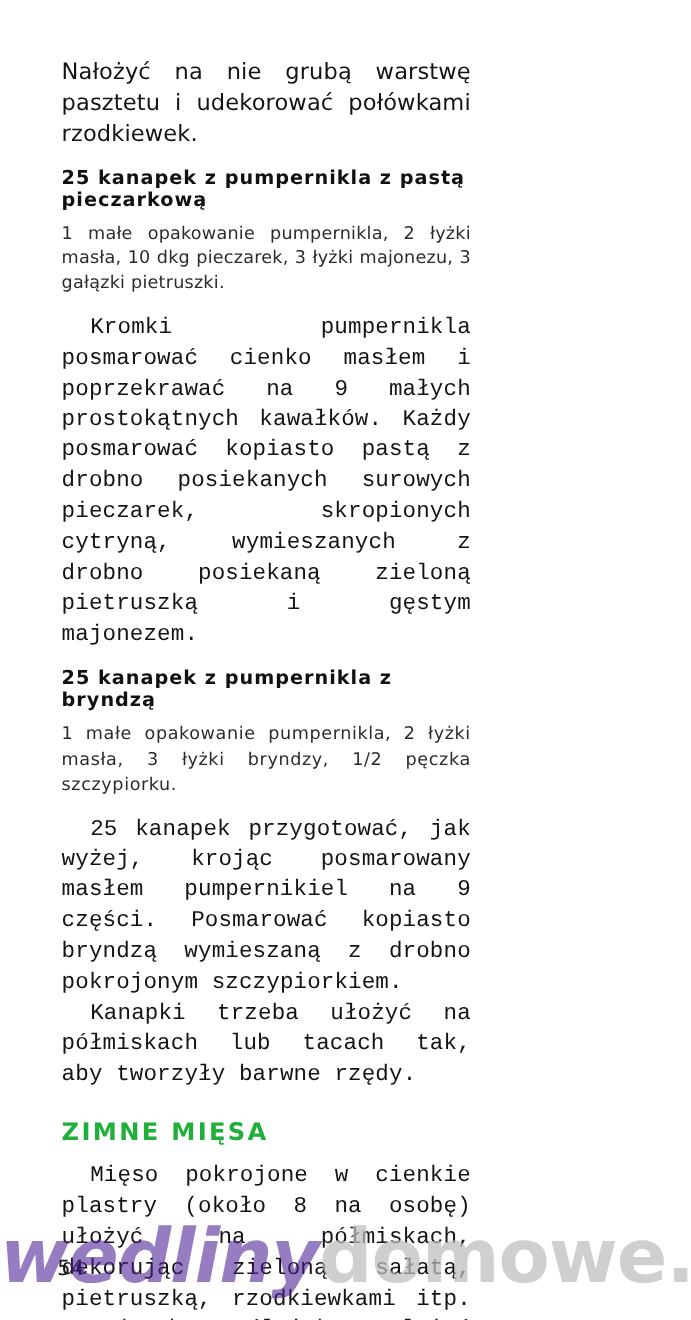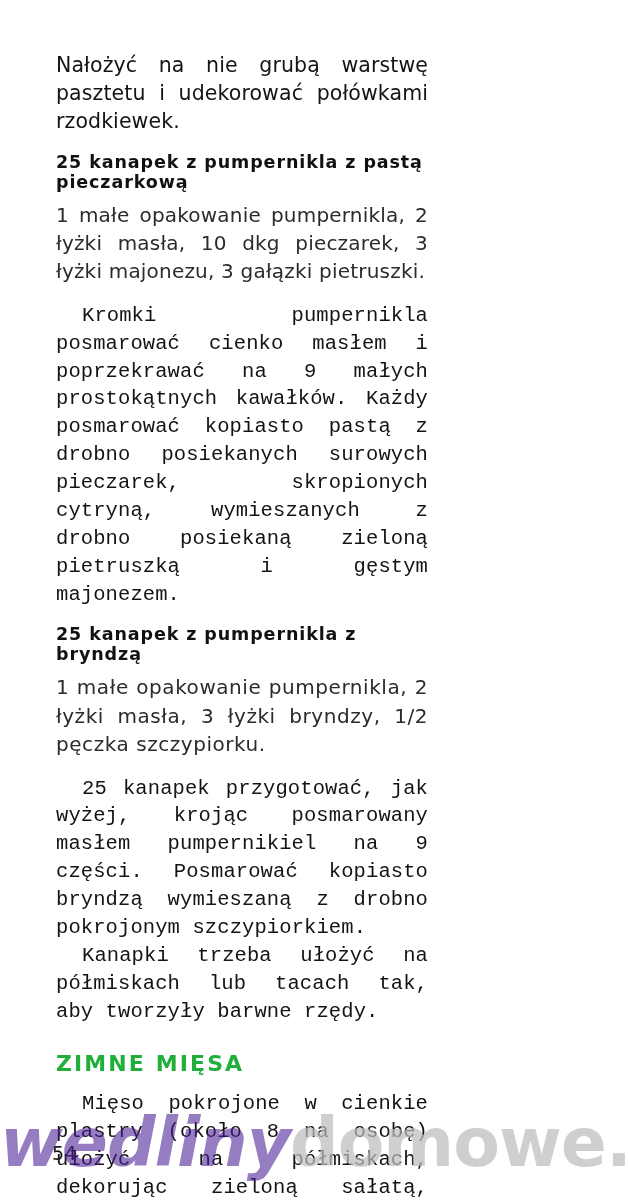--- a/index.html
+++ b/index.html
@@ -35,21 +35,21 @@
     font-family: Liberation Mono, monospace;
   }
   .recipe-title {
     font-size: 17.5px;
     font-weight: bold;
     letter-spacing: 0.9px;
     margin: 16px 0 9px 0;
     color: #111111;
   }
   .ingredients {
-    font-size: 20px;
+    font-size: 16px;
     line-height: 1.42;
     text-align: justify;
     color: #2b2b2b;
     margin: 0 0 16px 0;
     letter-spacing: 0.2px;
   }
   .ingredients.loose {
     letter-spacing: 0.55px;
   }
   .section-head {

